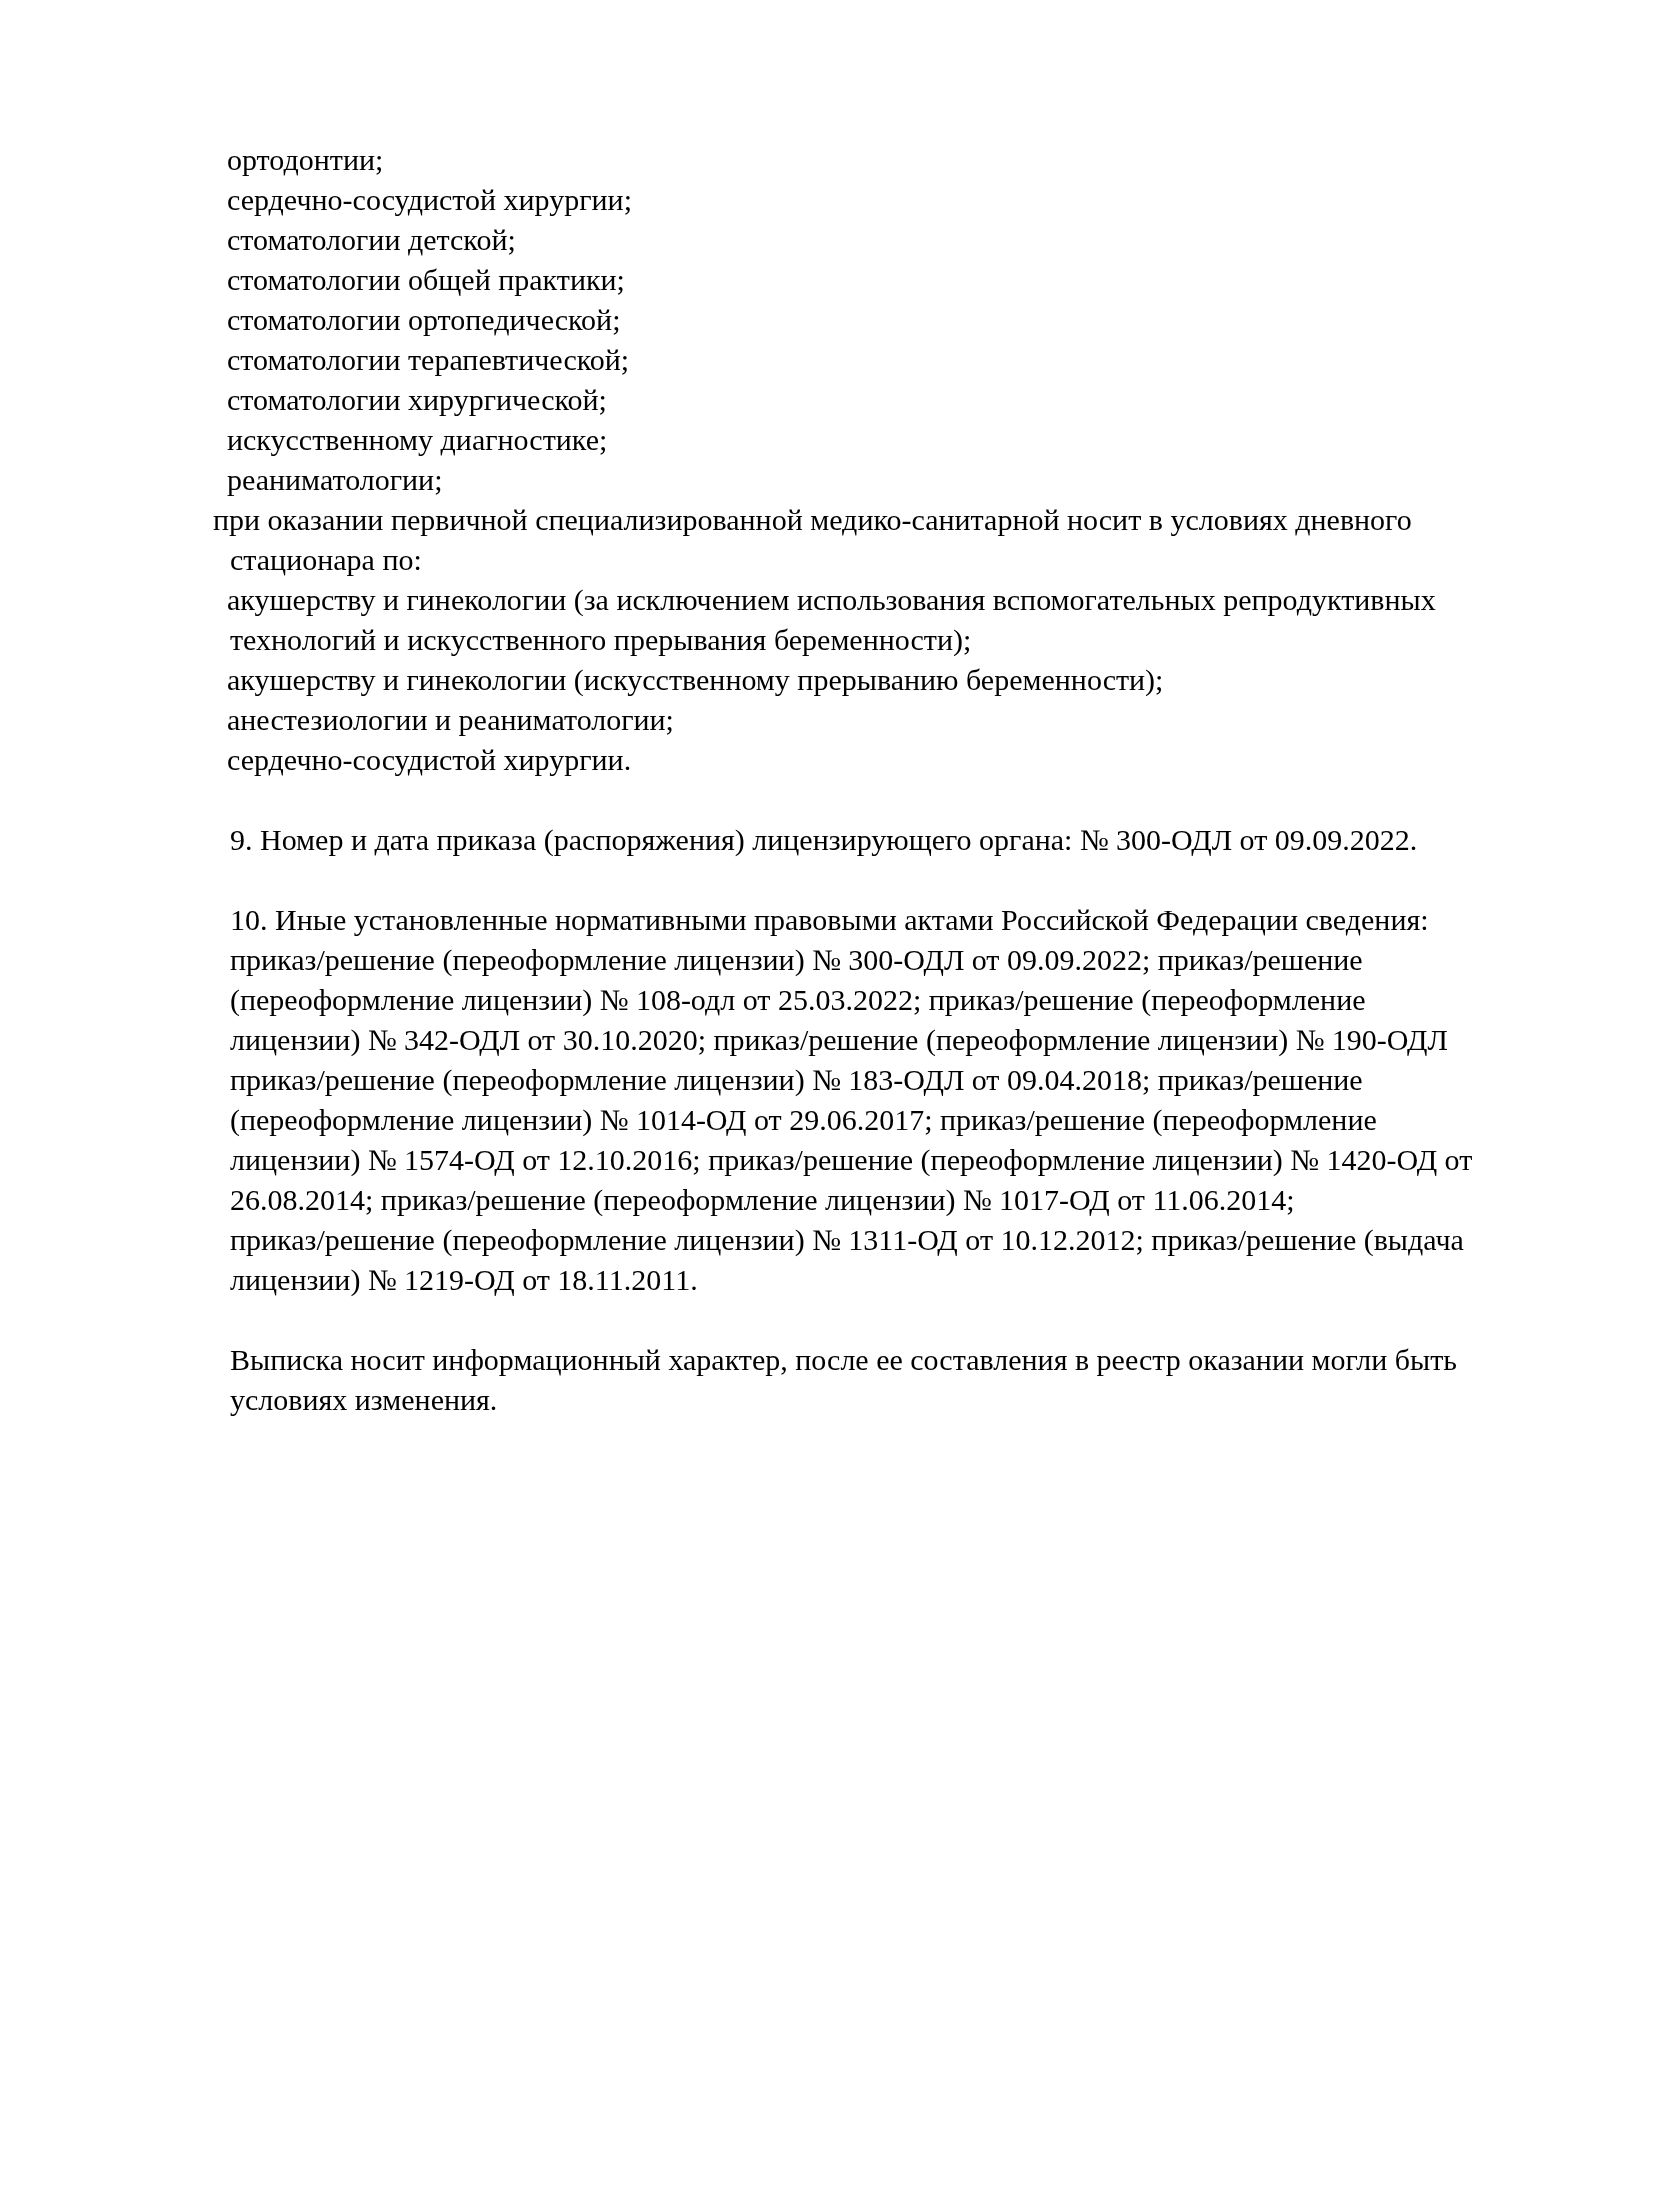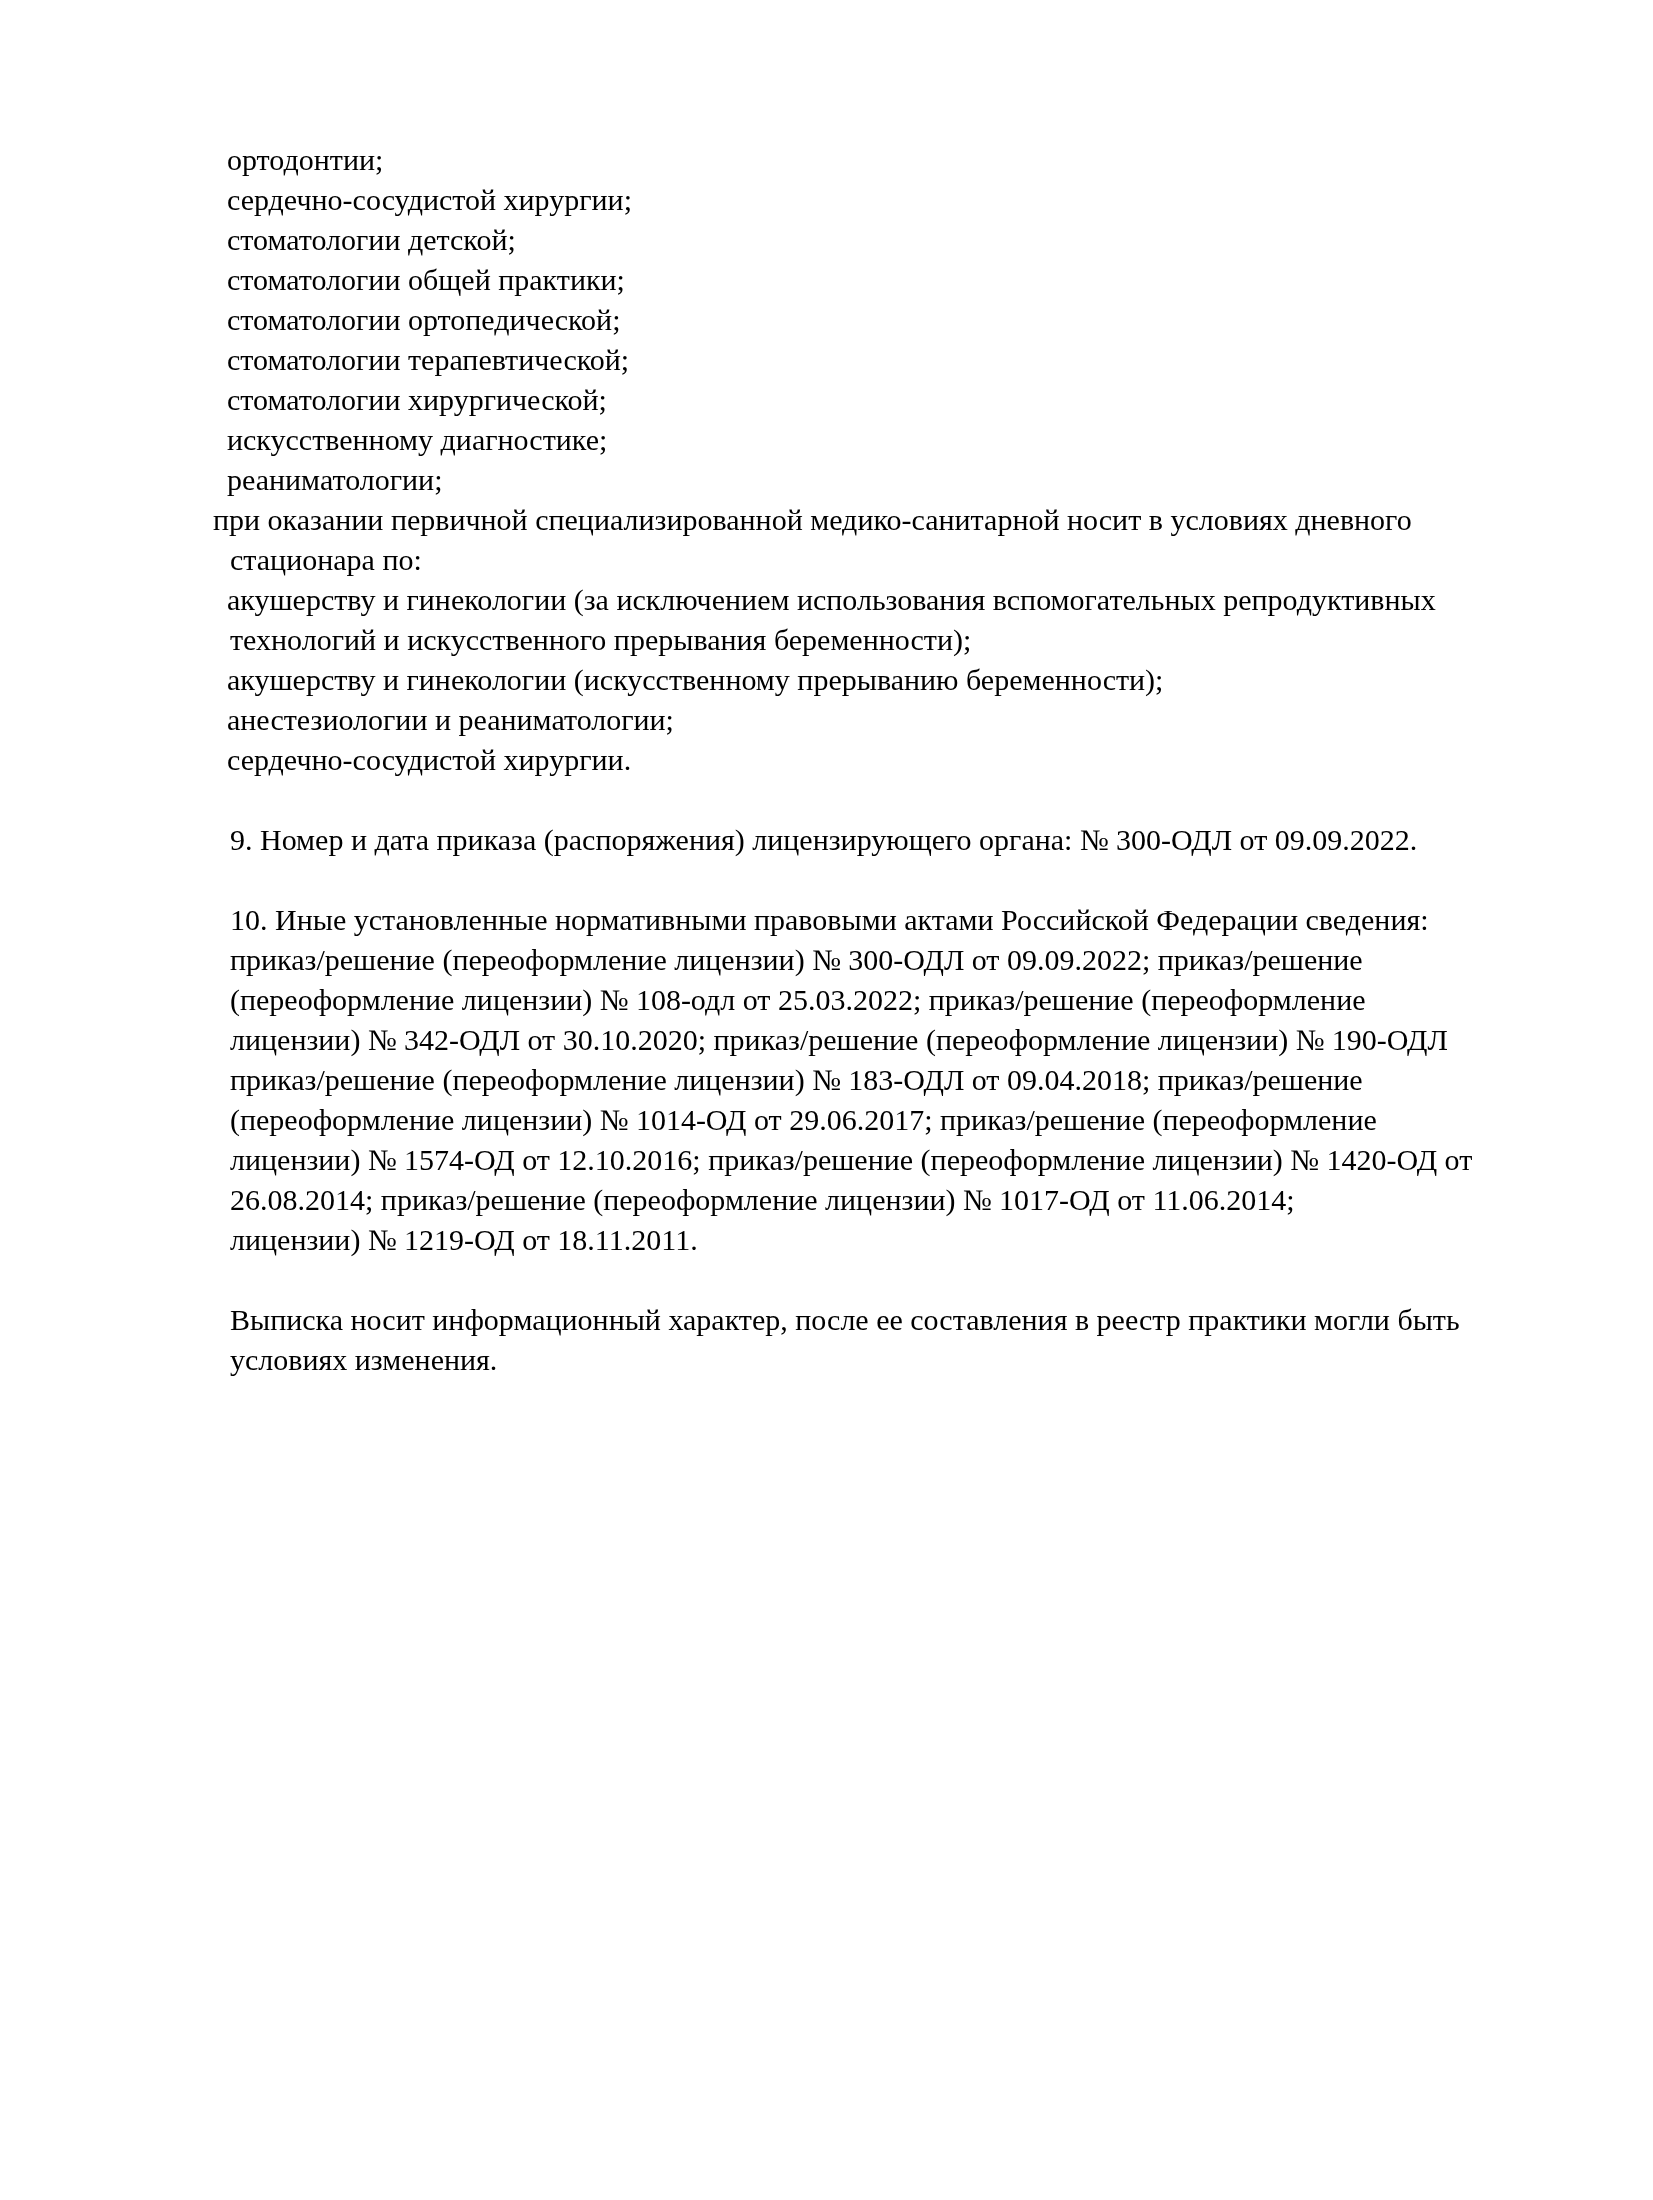--- a/index.html
+++ b/index.html
@@ -56,18 +56,19 @@
       <div class="line indent-none">9. Номер и дата приказа (распоряжения) лицензирующего органа: № 300-ОДЛ от 09.09.2022.</div>
       <div class="line indent-blank">&nbsp;</div>
       <div class="line indent-none">10. Иные установленные нормативными правовыми актами Российской Федерации сведения:</div>
       <div class="line indent-none">приказ/решение (переоформление лицензии) № 300-ОДЛ от 09.09.2022; приказ/решение</div>
       <div class="line indent-none">(переоформление лицензии) № 108-одл от 25.03.2022; приказ/решение (переоформление</div>
       <div class="line indent-none">лицензии) № 342-ОДЛ от 30.10.2020; приказ/решение (переоформление лицензии) № 190-ОДЛ</div>
       <div class="line indent-none">приказ/решение (переоформление лицензии) № 183-ОДЛ от 09.04.2018; приказ/решение</div>
       <div class="line indent-none">(переоформление лицензии) № 1014-ОД от 29.06.2017; приказ/решение (переоформление</div>
       <div class="line indent-none">лицензии) № 1574-ОД от 12.10.2016; приказ/решение (переоформление лицензии) № 1420-ОД от</div>
       <div class="line indent-none">26.08.2014; приказ/решение (переоформление лицензии) № 1017-ОД от 11.06.2014;</div>
+      <div class="line indent-none">приказ/решение (переоформление лицензии) № 1311-ОД от 10.12.2012; приказ/решение (выдача</div>
       <div class="line indent-none">лицензии) № 1219-ОД от 18.11.2011.</div>
       <div class="line indent-blank">&nbsp;</div>
-      <div class="line indent-none">Выписка носит информационный характер, после ее составления в реестр практики могли быть</div>
+      <div class="line indent-none">Выписка носит информационный характер, после ее составления в реестр оказании могли быть</div>
       <div class="line indent-none">условиях изменения.</div>
     </div>
 </div>
 
 </body></html>

